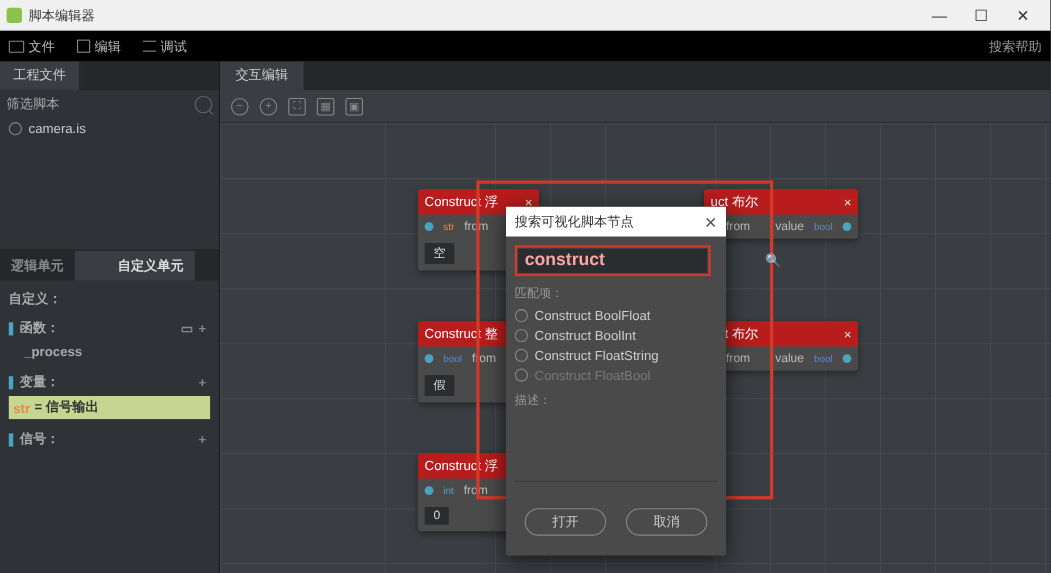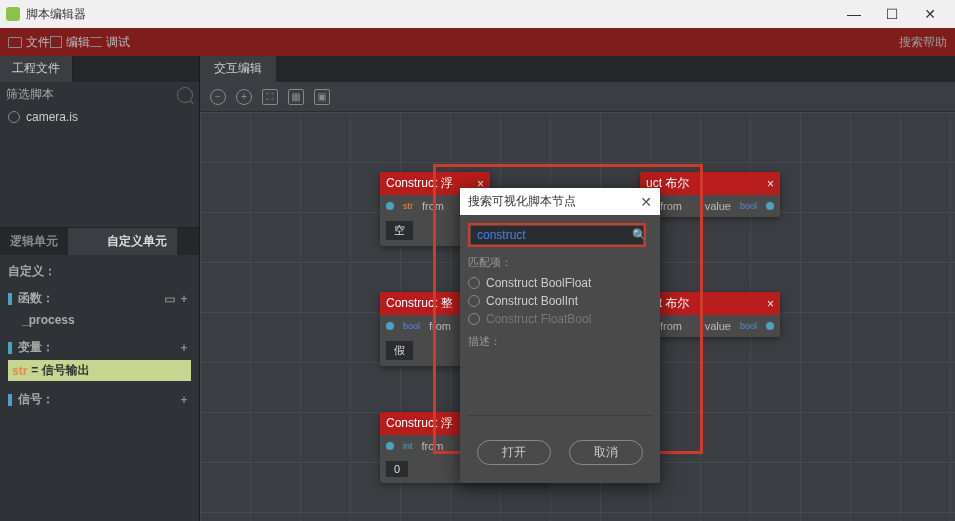--- a/index.html
+++ b/index.html
@@ -5,21 +5,21 @@
 * { box-sizing: border-box; margin: 0; padding: 0; font-family: "Microsoft YaHei", Arial, sans-serif; }
 html, body { width: 955px; height: 521px; background: #2b2b2b; color: #ccc; font-size: 12px; overflow: hidden; }
 
 
 .titlebar { height: 28px; background: #f0f0f0; display: flex; align-items: center; padding: 0 6px; color: #333; }
 .titlebar .logo { width: 14px; height: 14px; background: #8bc34a; border-radius: 3px; margin-right: 6px; }
 .titlebar .title { flex: 1; font-size: 12px; }
 .titlebar .winbtn { width: 38px; height: 28px; display: flex; align-items: center; justify-content: center; color: #333; font-size: 14px; }
 
 
-.menubar { height: 28px; background: #7f1d1d; display: flex; align-items: center; padding: 0 8px; gap: 0; color: #bbb; }
+.menubar { height: 28px; background: #000000; display: flex; align-items: center; padding: 0 8px; gap: 20px; color: #bbb; }
 .menubar .menuitem { display: flex; align-items: center; gap: 4px; }
 .menubar .spacer { flex: 1; }
 .menubar .help { color: #999; }
 
 
 .main { display: flex; height: calc(521px - 28px - 28px); }
 
 
 .sidebar { width: 200px; background: #2f3337; display: flex; flex-direction: column; border-right: 1px solid #1a1a1a; }
 .tabrow { display: flex; background: #25282b; height: 26px; }
@@ -79,21 +79,21 @@
 
 
 .redbox { position: absolute; border: 3px solid #d03a2a; pointer-events: none; }
 
 
 .dialog { position: absolute; width: 200px; background: #4a4a4a; border-radius: 2px; box-shadow: 0 4px 20px rgba(0,0,0,0.6); }
 .dialog .dhead { background: #fff; color: #333; padding: 5px 8px; font-size: 12px; display: flex; align-items: center; }
 .dialog .dhead .dclose { margin-left: auto; font-size: 14px; color: #555; }
 .dialog .dbody { padding: 8px; }
 .dialog .searchbox { display: flex; align-items: center; background: #2a2d30; padding: 2px 6px; }
-.dialog .searchbox input { flex: 1; background: transparent; border: none; color: #3b82f6; font-size: 12px; outline: none; }
+.dialog .searchbox input { flex: 1; background: transparent; border: none; color: #fca5a5; font-size: 16px; outline: none; font-weight: bold; }
 .dialog .searchbox .si { color: #888; }
 .dialog .redsmall { border: 2px solid #d03a2a; padding: 1px; }
 .dialog .matchlabel { color: #999; font-size: 11px; margin: 8px 0 4px; }
 .dialog .matchlist { max-height: 86px; overflow: hidden; }
 .dialog .matchitem { display: flex; align-items: center; gap: 6px; padding: 2px 0; color: #ccc; font-size: 12px; }
 .dialog .matchitem.dim { color: #777; }
 .dialog .desclabel { color: #999; font-size: 11px; margin: 6px 0 4px; }
 .dialog .descarea { height: 56px; }
 .dialog .btnrow { display: flex; gap: 18px; justify-content: center; padding: 24px 0 10px; border-top: 1px solid #3a3e42; margin-top: 6px; }
 .dialog .dbtn { border: 1px solid #888; border-radius: 14px; padding: 3px 24px; color: #ccc; font-size: 12px; background: transparent; }
@@ -291,20 +291,24 @@
           <div class="matchlabel">匹配项：</div>
           <div class="matchlist">
             <div class="matchitem">
                 <span class="gear"></span>
                 <span>Construct BoolFloat</span>
               </div>
             <div class="matchitem">
                 <span class="gear"></span>
                 <span>Construct BoolInt</span>
               </div>
+            <div class="matchitem">
+                <span class="gear"></span>
+                <span>Construct FloatString</span>
+              </div>
             <div class="matchitem dim">
                 <span class="gear"></span>
                 <span>Construct FloatBool</span>
               </div>
           </div>
           <div class="desclabel">描述：</div>
           <div class="descarea"></div>
           <div class="btnrow">
             <button class="dbtn">打开</button>
             <button class="dbtn">取消</button>

